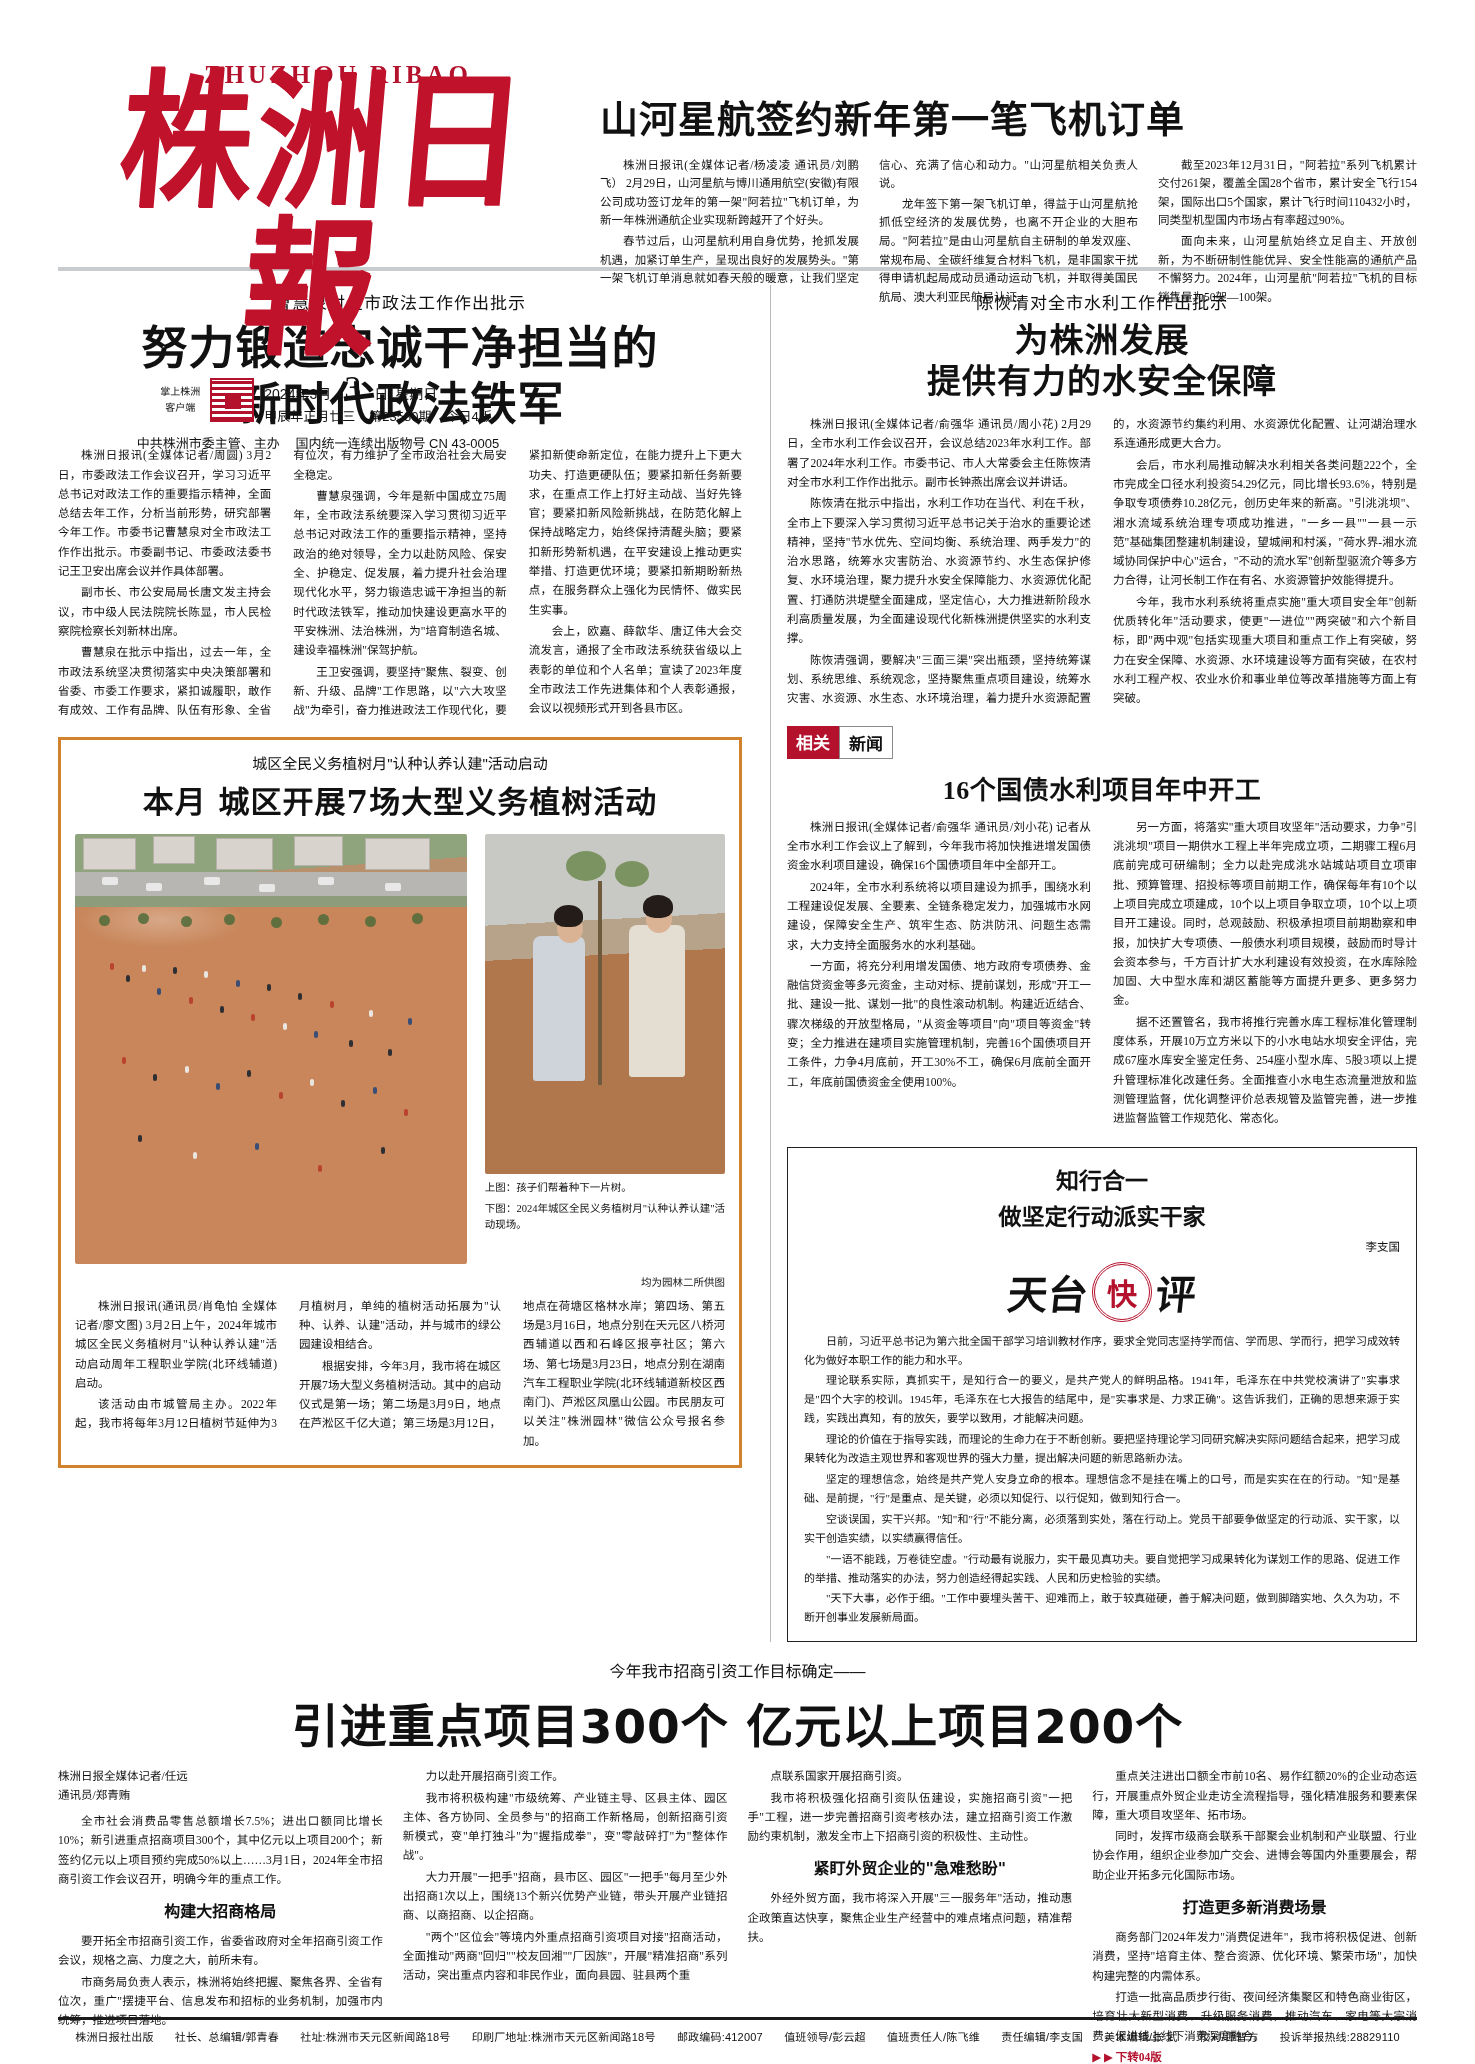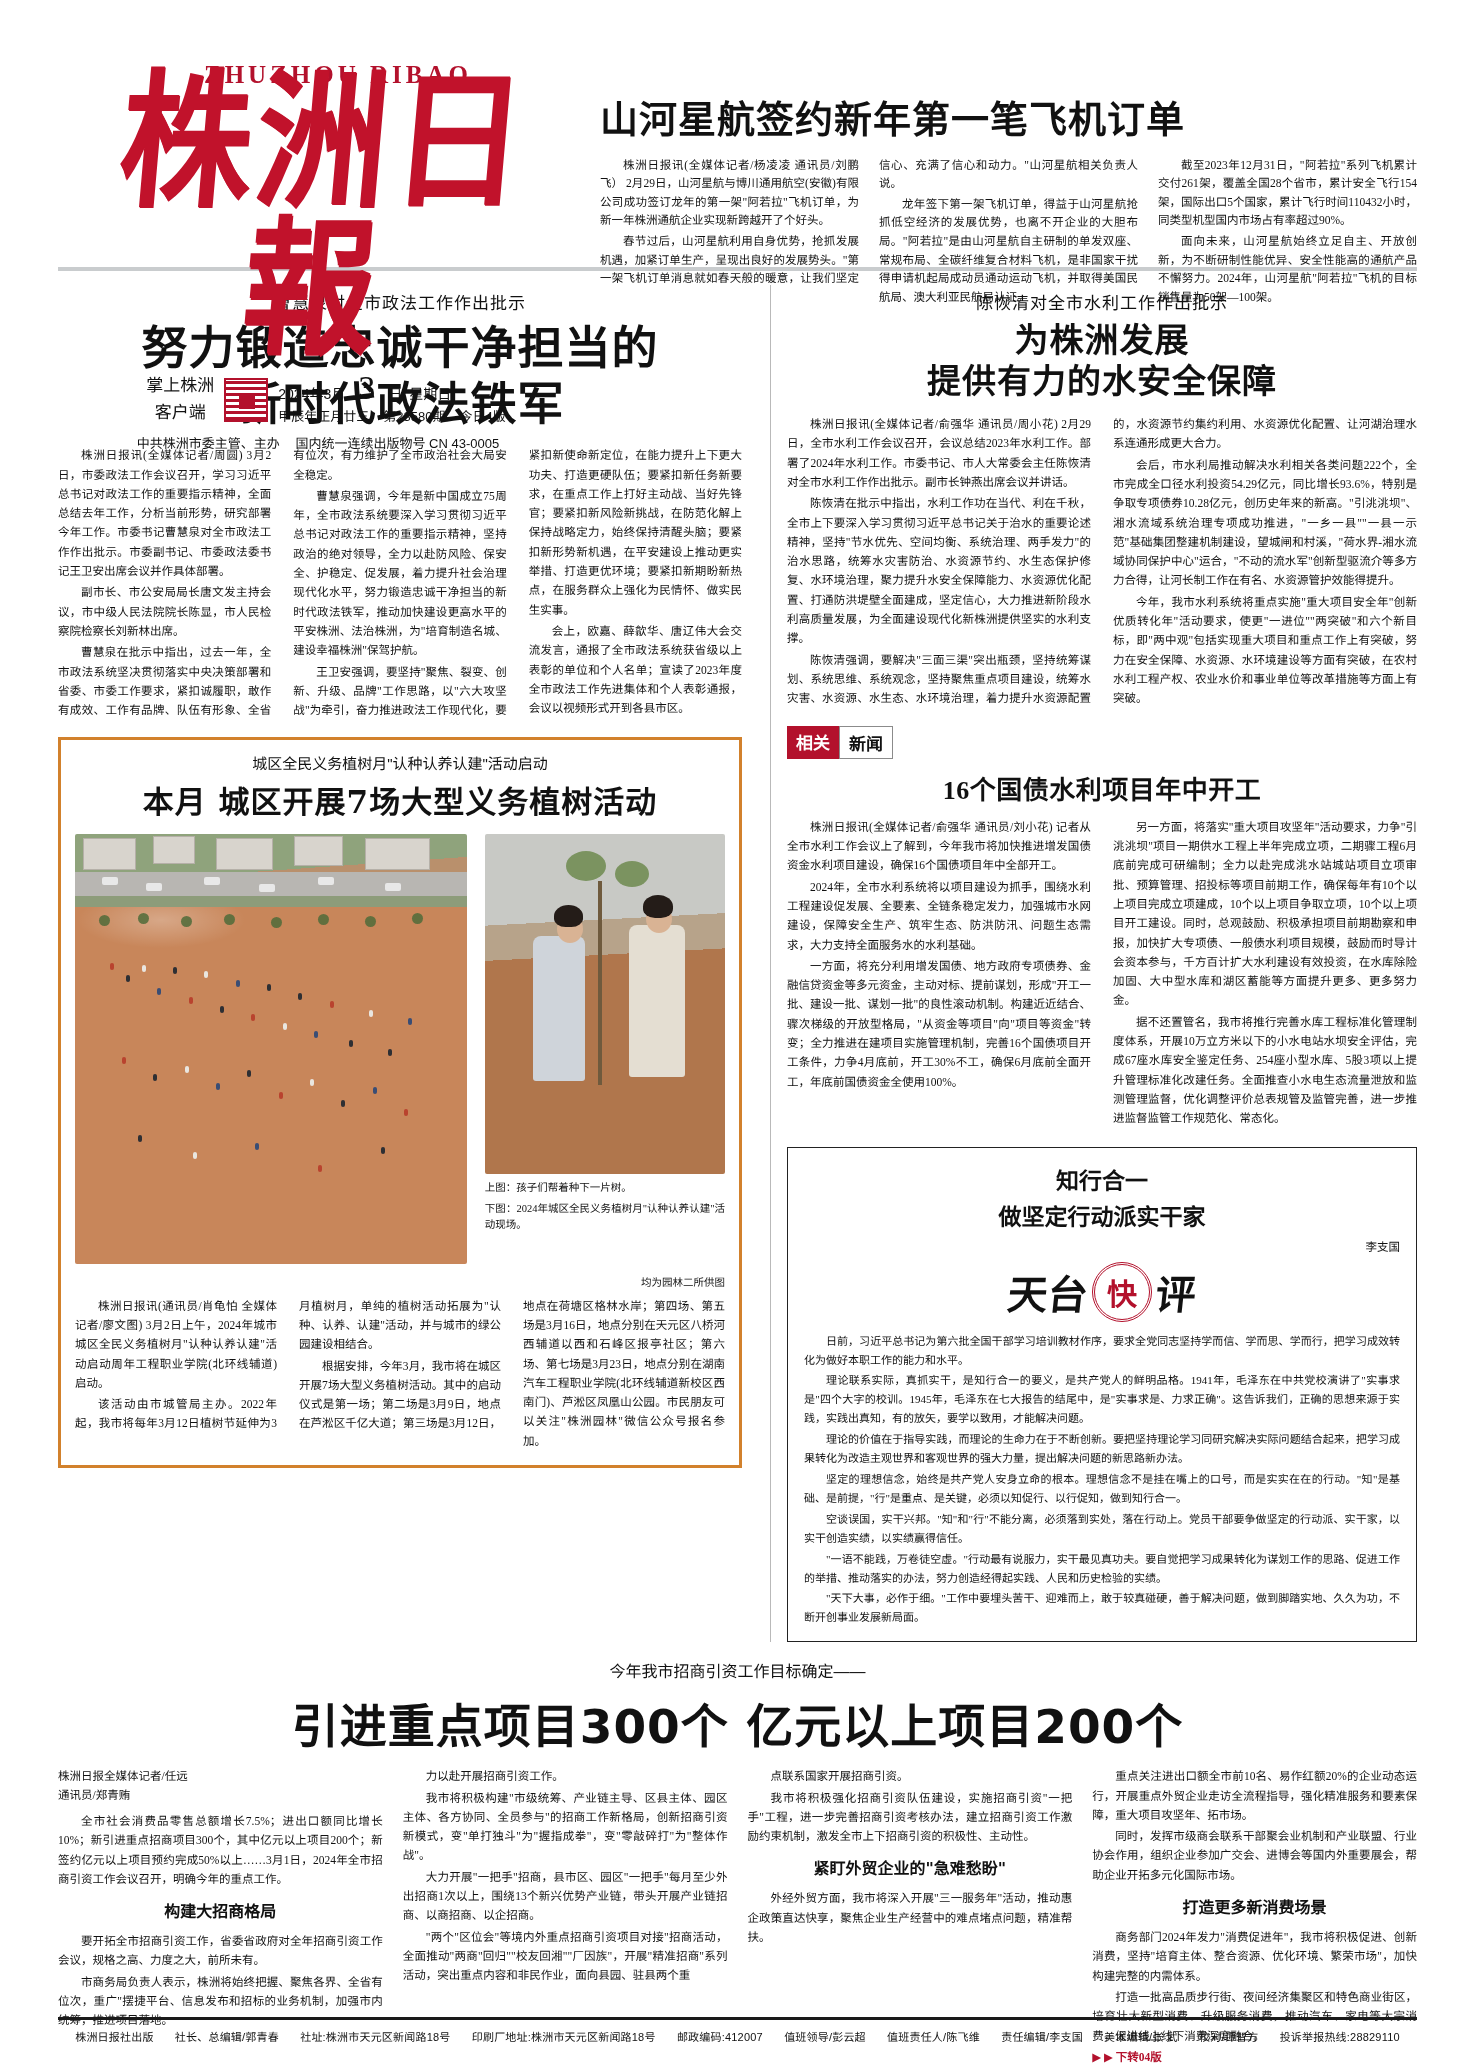--- a/index.html
+++ b/index.html
@@ -22,21 +22,21 @@
     letter-spacing:4px;margin-top:-6px;text-align:center;
     transform:skewX(-5deg) scaleY(1.12);
     text-shadow:1px 1px 0 #c1122b;
   }
   .logo-sub{display:flex;align-items:center;justify-content:center;gap:10px;margin-top:26px;}
   .qr{width:44px;height:44px;background:
       repeating-linear-gradient(0deg,#b3112c 0 3px,#fff 3px 6px),
       repeating-linear-gradient(90deg,#b3112c 0 3px,transparent 3px 6px);
       border:2px solid #b3112c;box-sizing:border-box;position:relative;flex:0 0 44px;}
   .qr::after{content:"";position:absolute;left:13px;top:13px;width:16px;height:16px;background:#b3112c;}
-  .app-label{font-size:17px;line-height:1.55;color:#111;text-align:center;font-family:"Liberation Sans",sans-serif;margin-left:16px;}
+  .app-label{font-size:10px;line-height:1.55;color:#111;text-align:center;font-family:"Liberation Sans",sans-serif;margin-left:16px;}
   .date-col{font-size:14px;line-height:1.5;font-family:"Liberation Sans",sans-serif;}
   .date-row1{display:flex;align-items:baseline;gap:7px;white-space:nowrap;}
   .big-day{font-size:34px;line-height:0.9;font-family:"Liberation Serif",serif;font-weight:400;padding:0 6px;}
   .date-row2{display:flex;gap:14px;white-space:nowrap;font-size:13px;margin-top:2px;}
   .issn-row{text-align:center;font-size:13px;margin-top:6px;font-family:"Liberation Sans",sans-serif;white-space:nowrap;}
   .issn-row span{margin:0 6px;}
 
   
   .lead{flex:1;padding-left:22px;padding-top:38px;}
   .lead h1{font-size:38px;margin:0 0 14px 0;font-weight:700;letter-spacing:1px;

